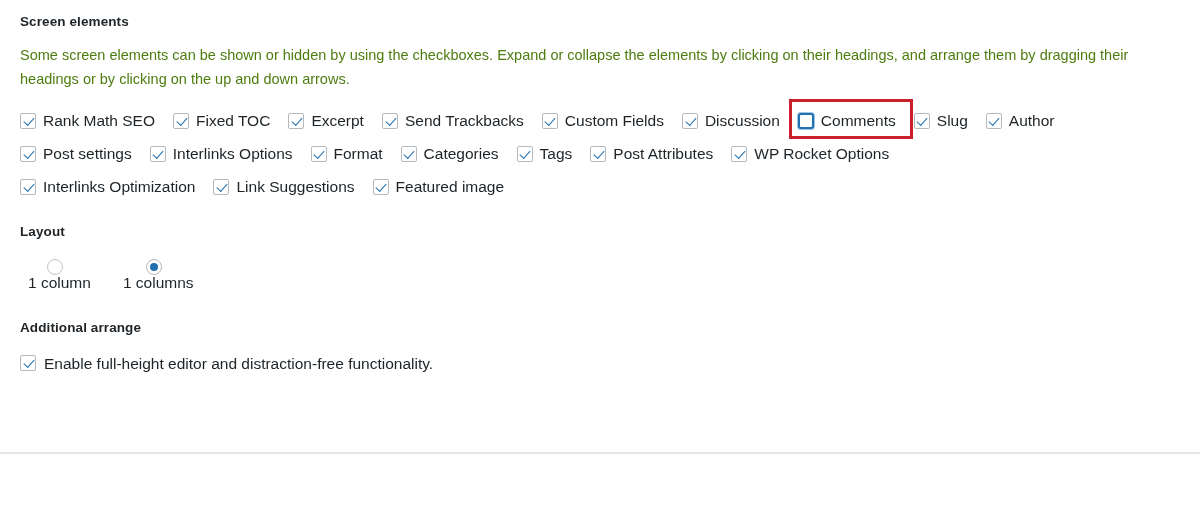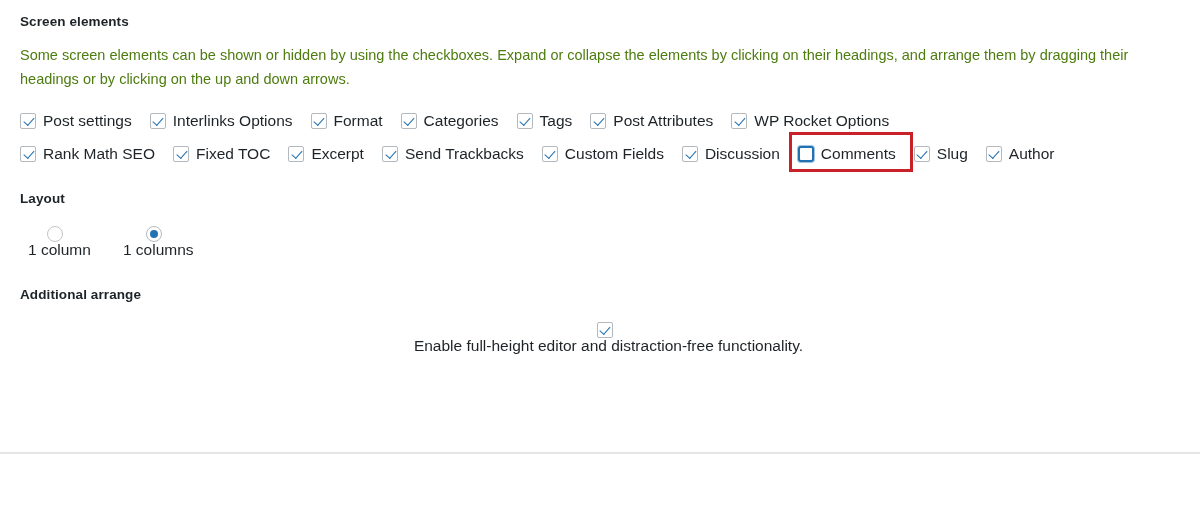--- a/index.html
+++ b/index.html
@@ -142,23 +142,22 @@
     font-size: 15.5px;
     color: #1d2327;
     padding-left: 8px;
     line-height: 1;
   }
 
   
   .additional-section { margin-top: 27px; }
   .additional-row {
     display: flex;
-    align-items: center;
+    align-items: flex-end;
     margin-top: 17px;
-    flex-direction: column;
   }
   .additional-label {
     font-size: 15.5px;
     color: #1d2327;
     padding-left: 8px;
     line-height: 1;
   }
 
   
   #panel-divider {
@@ -180,51 +179,20 @@
 
 <div id="screen-options-panel">
 
   <div class="section-title">Screen elements</div>
 
   <p class="panel-description">Some screen elements can be shown or hidden by using the checkboxes. Expand or collapse the elements by clicking on their headings, and arrange them by dragging their headings or by clicking on the up and down arrows.</p>
 
   <div class="cb-row">
     <label class="cb-item">
       <span class="checkbox checked"></span>
-      <span class="cb-label">Post settings</span>
-    </label>
-    <label class="cb-item">
-      <span class="checkbox checked"></span>
-      <span class="cb-label">Interlinks Options</span>
-    </label>
-    <label class="cb-item">
-      <span class="checkbox checked"></span>
-      <span class="cb-label">Format</span>
-    </label>
-    <label class="cb-item">
-      <span class="checkbox checked"></span>
-      <span class="cb-label">Categories</span>
-    </label>
-    <label class="cb-item">
-      <span class="checkbox checked"></span>
-      <span class="cb-label">Tags</span>
-    </label>
-    <label class="cb-item">
-      <span class="checkbox checked"></span>
-      <span class="cb-label">Post Attributes</span>
-    </label>
-    <label class="cb-item">
-      <span class="checkbox checked"></span>
-      <span class="cb-label">WP Rocket Options</span>
-    </label>
-  </div>
-
-  <div class="cb-row">
-    <label class="cb-item">
-      <span class="checkbox checked"></span>
       <span class="cb-label">Rank Math SEO</span>
     </label>
     <label class="cb-item">
       <span class="checkbox checked"></span>
       <span class="cb-label">Fixed TOC</span>
     </label>
     <label class="cb-item">
       <span class="checkbox checked"></span>
       <span class="cb-label">Excerpt</span>
     </label>
@@ -248,20 +216,65 @@
     <label class="cb-item">
       <span class="checkbox checked"></span>
       <span class="cb-label">Slug</span>
     </label>
     <label class="cb-item">
       <span class="checkbox checked"></span>
       <span class="cb-label">Author</span>
     </label>
   </div>
 
+  <div class="cb-row">
+    <label class="cb-item">
+      <span class="checkbox checked"></span>
+      <span class="cb-label">Post settings</span>
+    </label>
+    <label class="cb-item">
+      <span class="checkbox checked"></span>
+      <span class="cb-label">Interlinks Options</span>
+    </label>
+    <label class="cb-item">
+      <span class="checkbox checked"></span>
+      <span class="cb-label">Format</span>
+    </label>
+    <label class="cb-item">
+      <span class="checkbox checked"></span>
+      <span class="cb-label">Categories</span>
+    </label>
+    <label class="cb-item">
+      <span class="checkbox checked"></span>
+      <span class="cb-label">Tags</span>
+    </label>
+    <label class="cb-item">
+      <span class="checkbox checked"></span>
+      <span class="cb-label">Post Attributes</span>
+    </label>
+    <label class="cb-item">
+      <span class="checkbox checked"></span>
+      <span class="cb-label">WP Rocket Options</span>
+    </label>
+  </div>
+
+  <div class="cb-row">
+    <label class="cb-item">
+      <span class="checkbox checked"></span>
+      <span class="cb-label">Interlinks Optimization</span>
+    </label>
+    <label class="cb-item">
+      <span class="checkbox checked"></span>
+      <span class="cb-label">Link Suggestions</span>
+    </label>
+    <label class="cb-item">
+      <span class="checkbox checked"></span>
+      <span class="cb-label">Featured image</span>
+    </label>
+  </div>
 
   <div class="layout-section">
     <div class="section-title">Layout</div>
     <div class="radio-row">
       <label class="radio-item">
         <span class="radio"></span>
         <span class="radio-label">1 column</span>
       </label>
       <label class="radio-item">
         <span class="radio selected"></span>

